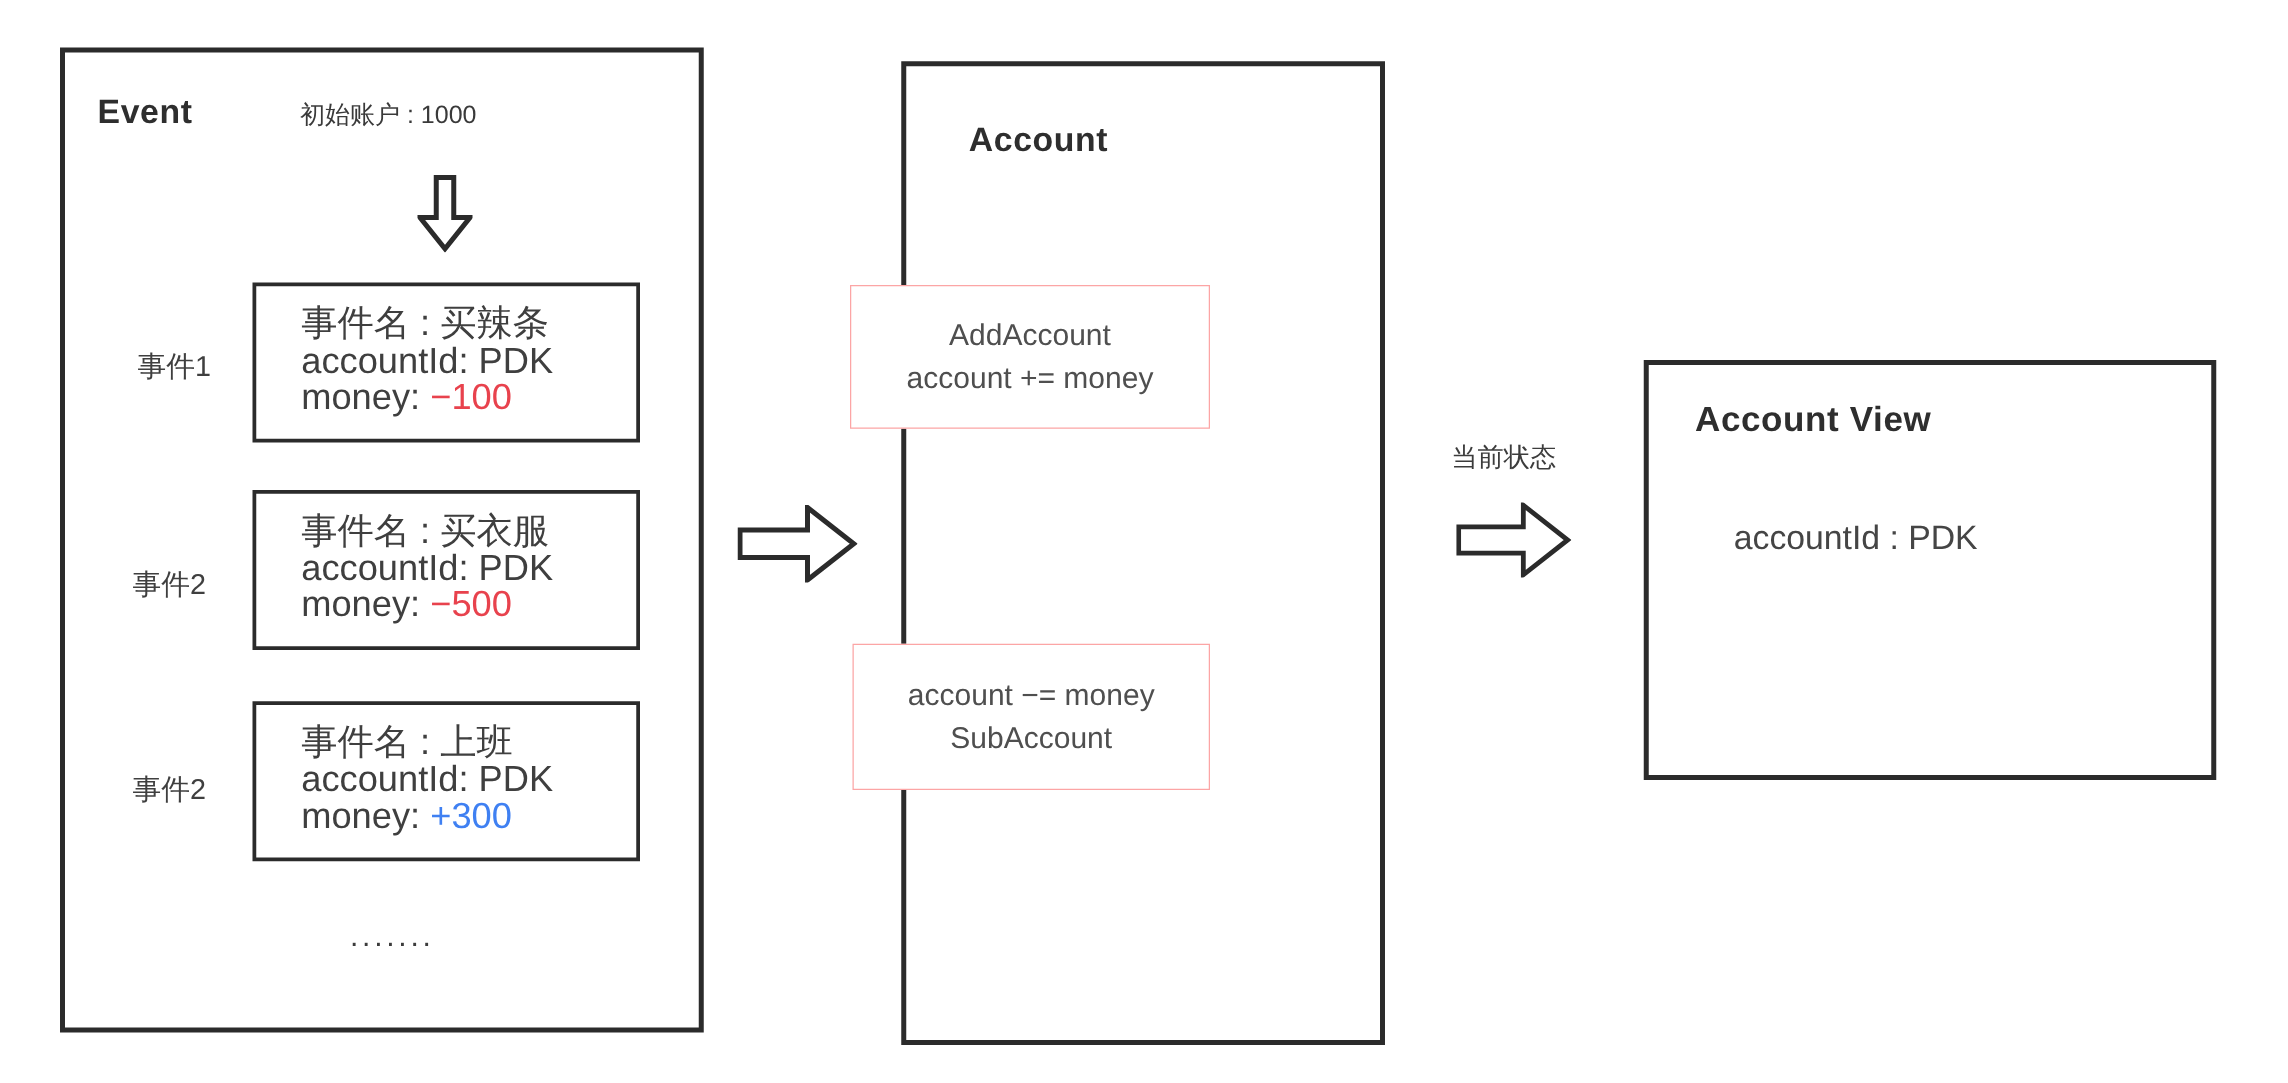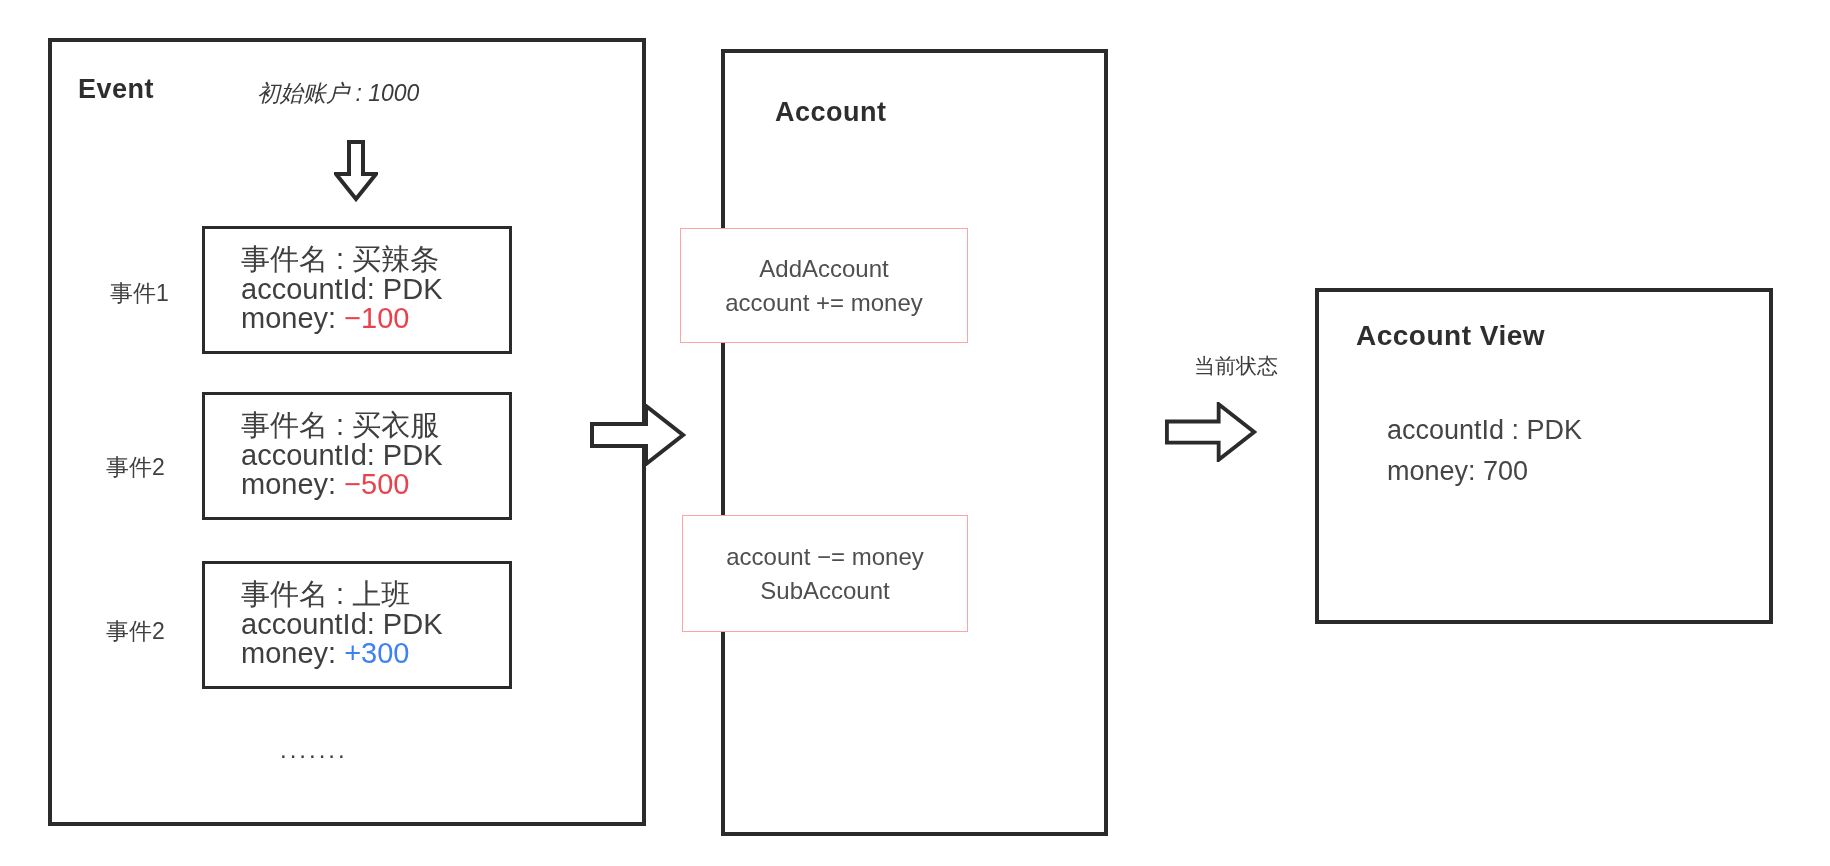--- a/index.html
+++ b/index.html
@@ -1,29 +1,29 @@
 <!DOCTYPE html>
 <html><head>
 <meta charset="utf-8">
 <style>
   html,body{margin:0;padding:0;background:#ffffff;}
   body{font-family:"Liberation Sans","DejaVu Sans",sans-serif;}
   .stage{position:relative;width:1830px;height:866px;background:#ffffff;overflow:hidden;}
 
   .panel{position:absolute;border:4px solid #2b2b2b;background:#ffffff;box-sizing:border-box;}
-  .event-panel{left:48px;top:38px;width:598px;height:788px;}
+  .event-panel{left:48px;top:38px;width:515px;height:788px;}
   .account-panel{left:721px;top:49px;width:387px;height:787px;}
   .view-panel{left:1315px;top:288px;width:458px;height:336px;}
 
   .panel-title{position:absolute;font-weight:bold;font-size:27px;color:#2e2e2e;letter-spacing:0.5px;}
   .event-title{left:26px;top:32px;}
   .account-title{left:50px;top:44px;}
   .view-title{left:37px;top:28px;font-size:28px;}
 
-  .initial-account{position:absolute;left:205px;top:36px;font-size:23px;color:#3a3a3a;font-style:italic;}
+  .initial-account{position:absolute;left:188px;top:36px;font-size:20px;color:#3a3a3a;}
 
   .arrow-svg{position:absolute;display:block;}
   .down-arrow{left:282px;top:98px;width:44px;height:62px;}
   .flow-arrow-1{left:590px;top:404px;width:96px;height:62px;}
   .flow-arrow-2{left:1165px;top:402px;width:92px;height:60px;}
 
   .event-row-label{position:absolute;font-size:23px;color:#3f3f3f;}
   .label-1{left:58px;top:236px;}
   .label-2{left:54px;top:410px;}
   .label-3{left:54px;top:574px;}
@@ -38,21 +38,21 @@
   .money-pos{color:#3f80f2;}
 
   .ellipsis{position:absolute;left:228px;top:694px;font-size:24px;color:#3c3c3c;letter-spacing:3px;}
 
   .handler-box{position:absolute;border:1px solid #fca5a5;background:#ffffff;box-sizing:border-box;
                text-align:center;color:#4f4f4f;font-size:24px;line-height:34px;z-index:3;
                display:flex;flex-direction:column;justify-content:center;}
   .handler-add{left:680px;top:228px;width:288px;height:115px;}
   .handler-sub{left:682px;top:515px;width:286px;height:117px;}
 
-  .current-state-label{position:absolute;left:1161px;top:352px;font-size:21px;color:#3c3c3c;margin-left:33px;}
+  .current-state-label{position:absolute;left:1161px;top:352px;font-size:21px;color:#3c3c3c;}
 
   .view-body{position:absolute;left:68px;top:118px;font-size:27px;color:#454545;line-height:41px;white-space:nowrap;}
 </style>
 </head>
 <body>
 
 <div class="stage">
 
   <div class="panel event-panel">
     <div class="panel-title event-title">Event</div>
@@ -106,17 +106,16 @@
 
   <div class="current-state-label">当前状态</div>
   <svg class="arrow-svg flow-arrow-2" viewBox="0 0 96 62">
     <polygon points="2,20 56,20 56,2 93,31 56,60 56,42 2,42" fill="#ffffff" stroke="#2b2b2b" stroke-width="4" stroke-linejoin="miter"></polygon>
   </svg>
 
   <div class="panel view-panel">
     <div class="panel-title view-title">Account View</div>
     <div class="view-body">
       <div>accountId : PDK</div>
-      <div>money: 700</div>
     </div>
   </div>
 
 </div>
 
 </body></html>

